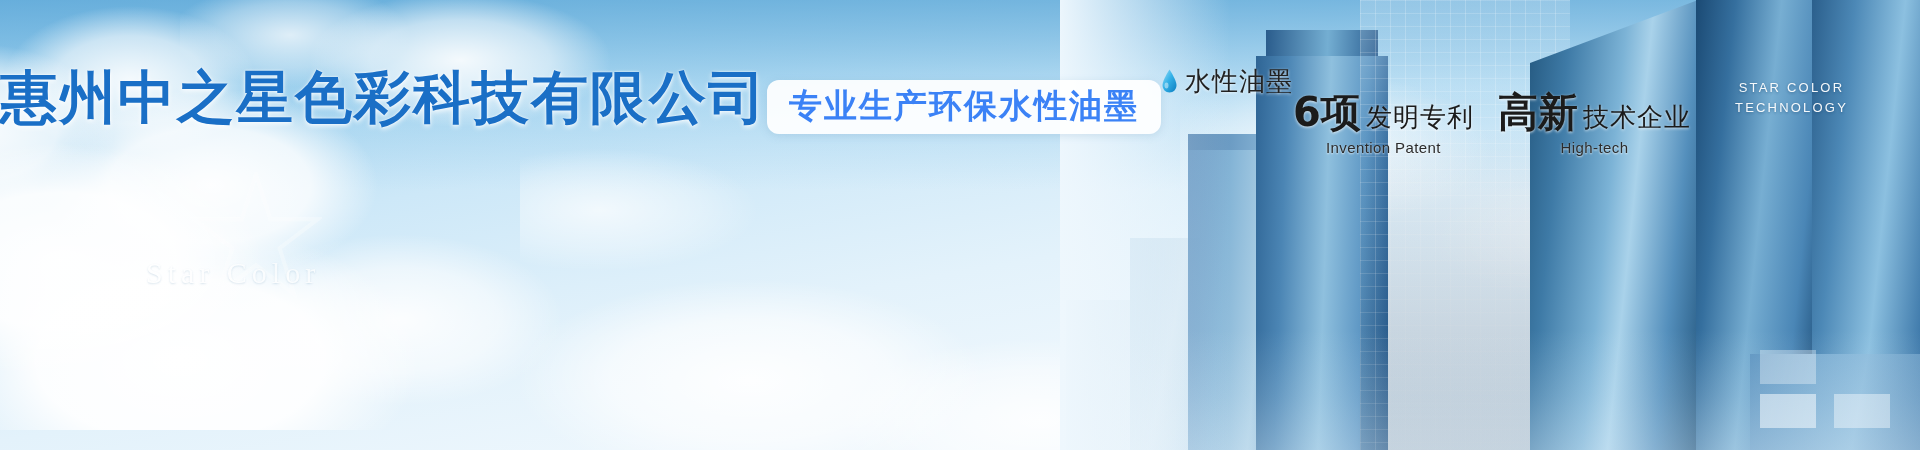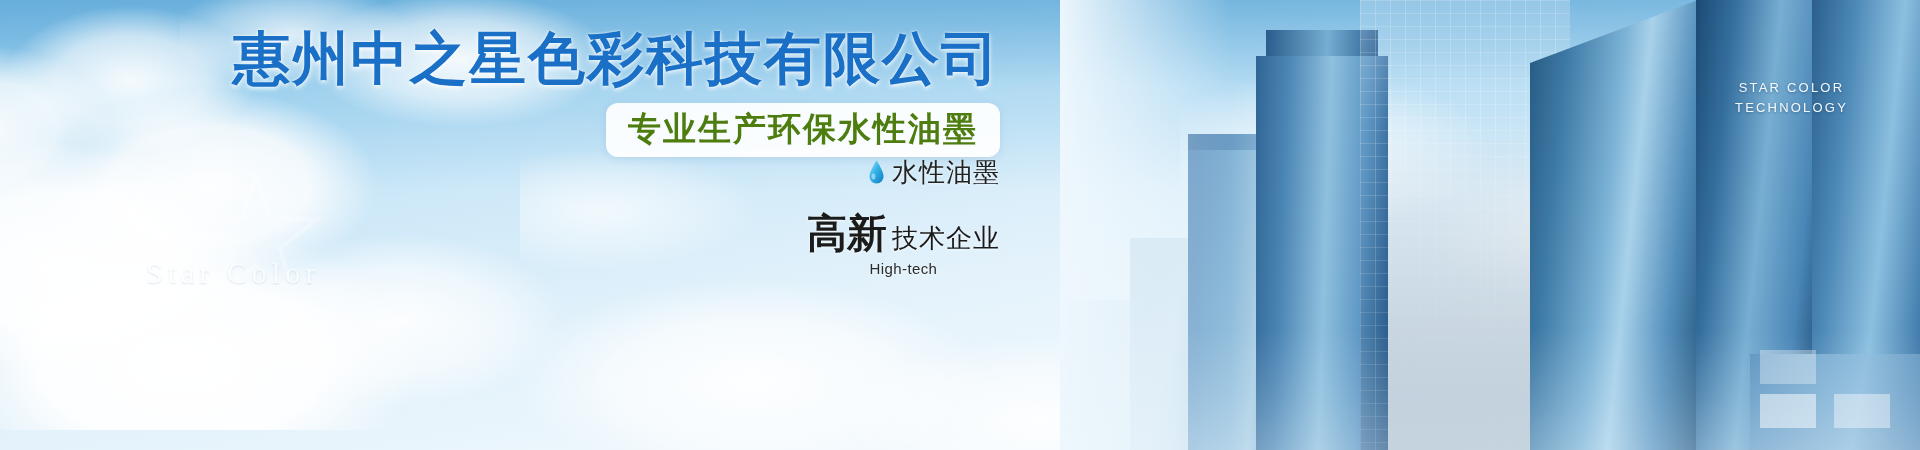--- a/index.html
+++ b/index.html
@@ -173,22 +173,22 @@
     text-align:center; color:#ffffff;
     font-size:13px; letter-spacing:2.2px; line-height:20px;
     font-weight:400; opacity:.95;
     text-shadow:0 1px 3px rgba(28,70,110,.55);
     pointer-events:none;
   }
 
   
   .content {
     position:absolute; left:0; top:0; width:1000px; height:450px;
-    display:flex; flex-direction:column; align-items:flex-end;
-    padding-top:27px;
+    display:flex; align-items:flex-start;
+    padding-top:66px;
   }
 
   .headline {
     font-family:"DejaVu Sans","Liberation Sans",sans-serif;
     font-weight:bold;
     font-size:57px;
     line-height:62px;
     letter-spacing:2px;
     color:#1a6fc6;
     white-space:nowrap;
@@ -198,21 +198,21 @@
   .subpill {
     margin-top:14px;
     background:rgba(255,255,255,.92);
     border-radius:12px;
     padding:7px 22px 9px;
     box-shadow:0 2px 8px rgba(90,140,180,.18);
   }
   .subpill-text {
     font-family:"DejaVu Sans","Liberation Sans",sans-serif;
     font-size:33px; line-height:38px; font-weight:bold;
-    letter-spacing:2px; color:#4d7c0f; white-space:nowrap;
+    letter-spacing:2px; color:#3b82f6; white-space:nowrap;
   }
 
   .prodrow {
     display:flex; align-items:center; gap:26px;
     white-space:nowrap;
   }
   .prod { display:flex; align-items:center; gap:7px; }
   .drop { width:17px; height:24px; display:block; }
   .prod-label {
     font-family:"DejaVu Sans","Liberation Sans",sans-serif;
@@ -310,20 +310,27 @@
         </svg>
         <span class="prod-label">水性油墨</span>
       </div>
 
 
 
     </div>
 
     <div class="badges">
 
+      <div class="badge">
+        <div class="badge-cn">
+          <span class="big">6项</span>
+          <span class="small">发明专利</span>
+        </div>
+        <div class="badge-en">Invention Patent</div>
+      </div>
 
       <div class="badge">
         <div class="badge-cn">
           <span class="big">高新</span>
           <span class="small">技术企业</span>
         </div>
         <div class="badge-en">High-tech</div>
       </div>
 
     </div>

